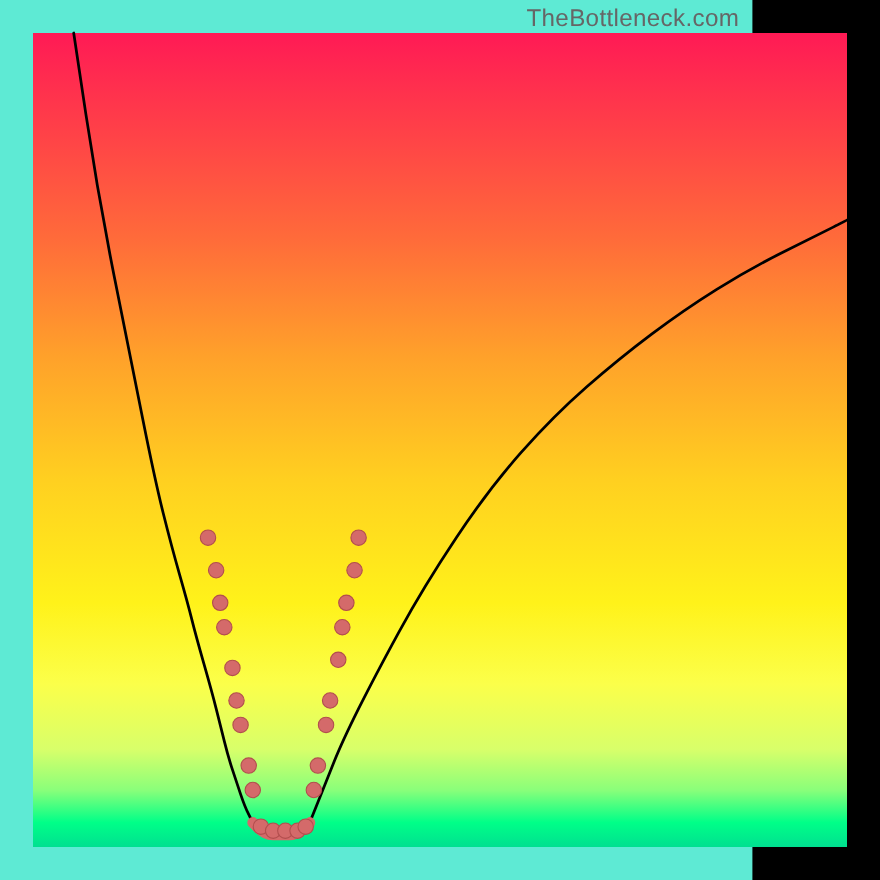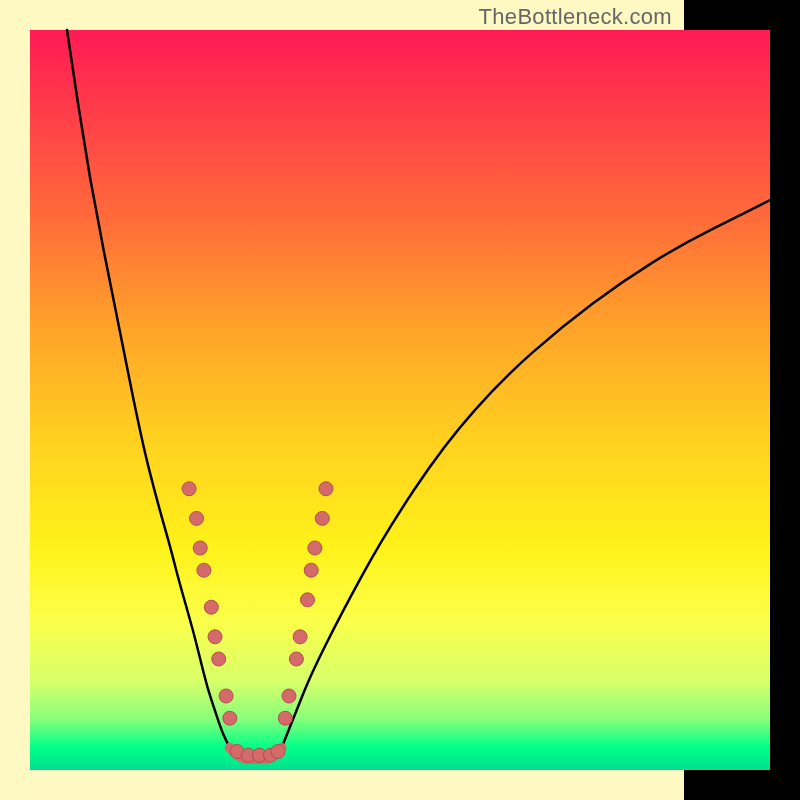--- a/index.html
+++ b/index.html
@@ -9,21 +9,21 @@
     height: 800px;
     background: #000;
     font-family: Arial, Helvetica, sans-serif;
   }
   .frame {
     position: absolute;
     left: 0;
     top: 0;
     width: 684px;
     height: 800px;
-    background: #fef9c3;
+    background: #5eead4;
   }
   .plot-area {
     position: absolute;
     left: 30px;
     top: 30px;
     width: 740px;
     height: 740px;
     background: linear-gradient(to bottom,
       #ff1a55 0%,
       #ff3a4a 10%,

